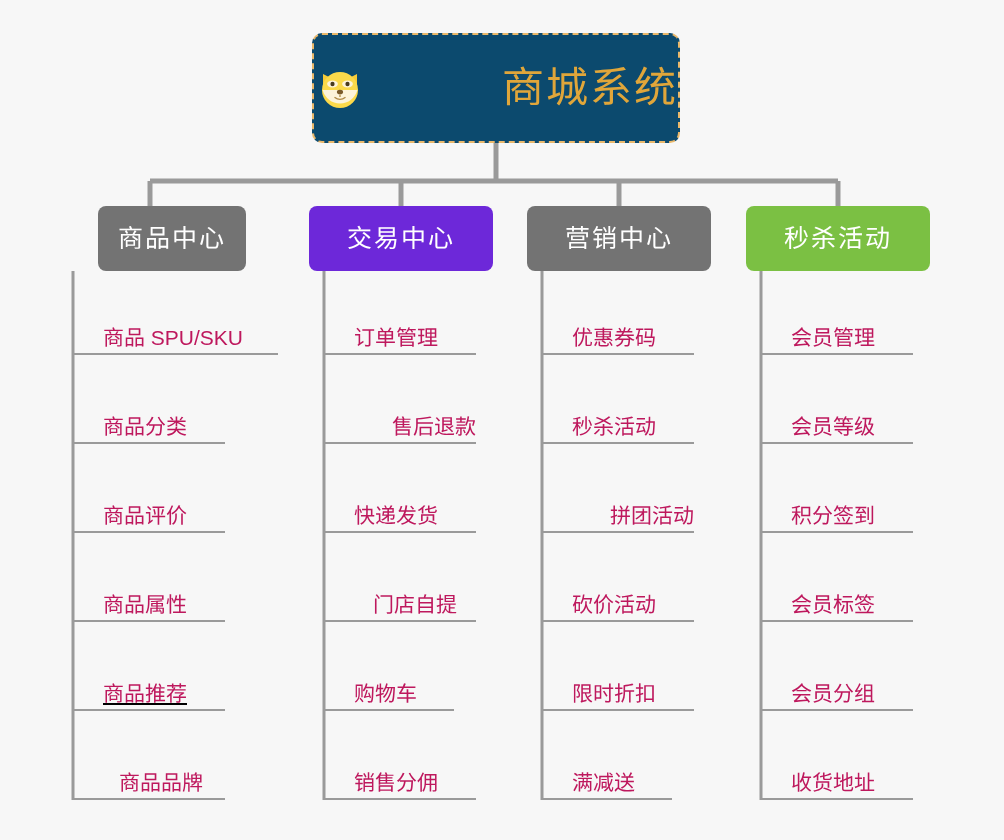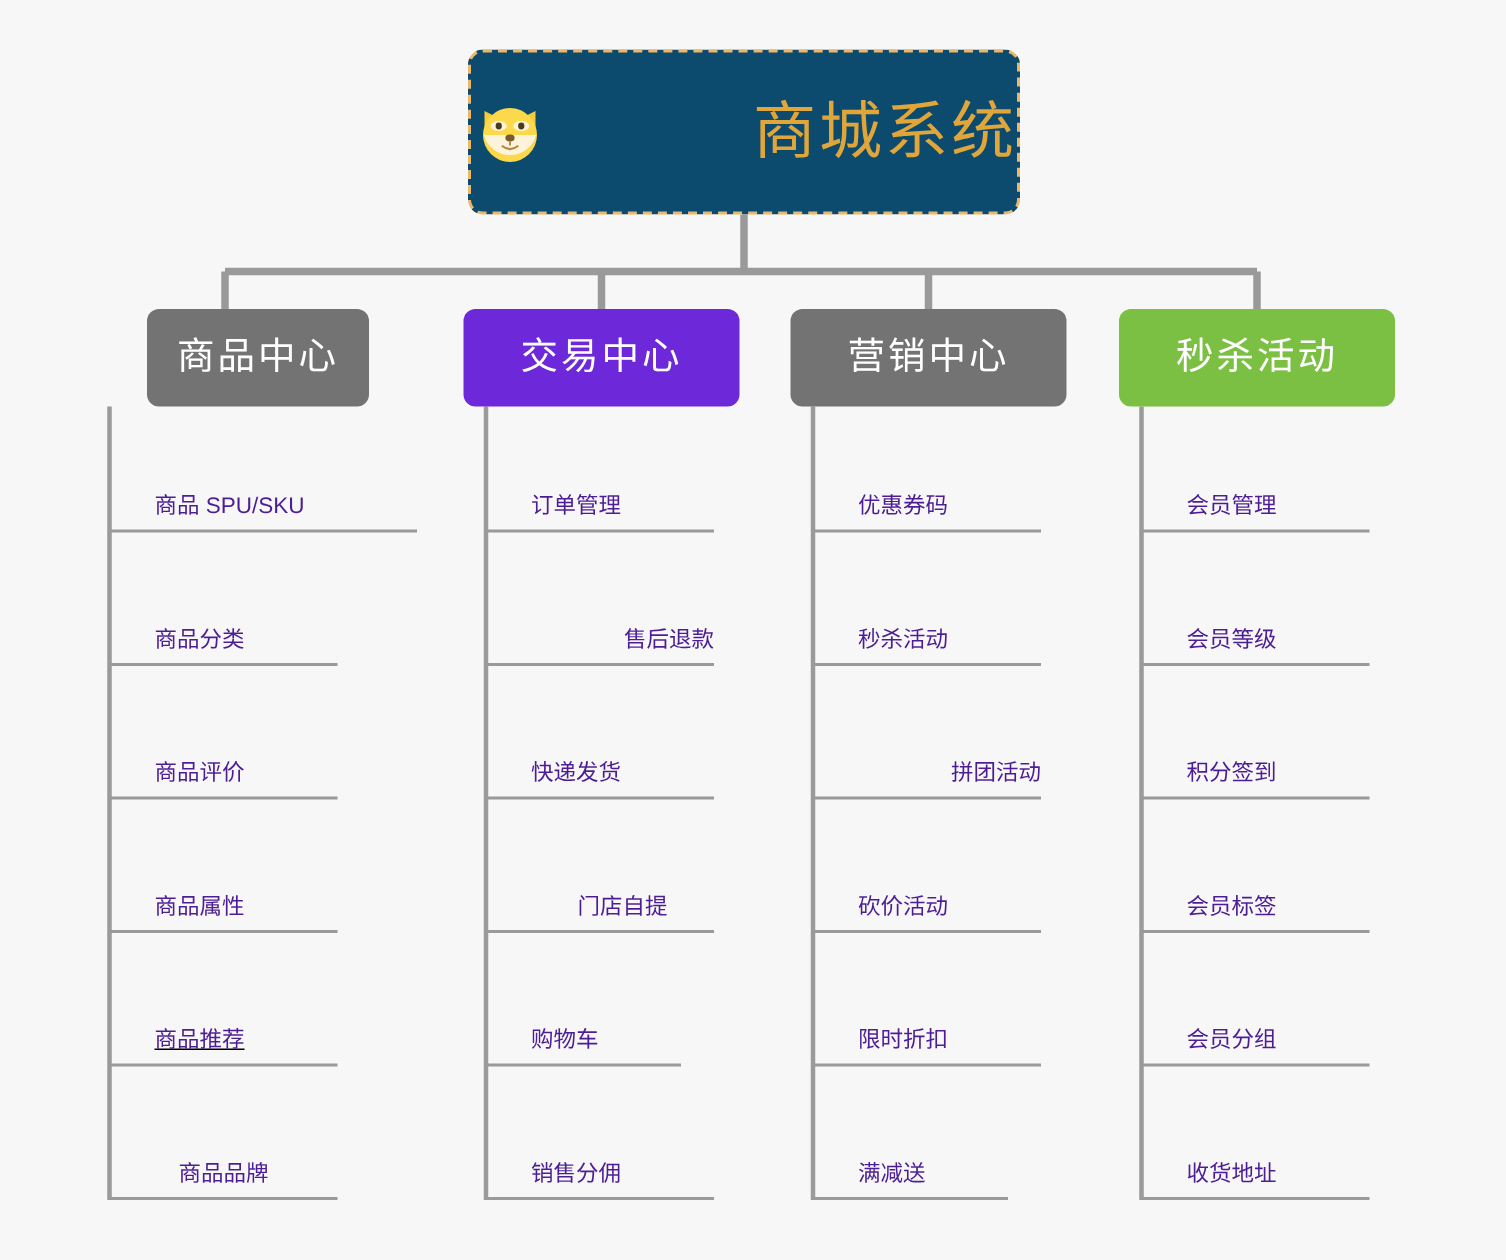--- a/index.html
+++ b/index.html
@@ -84,23 +84,23 @@
   .leaf {
     position: absolute;
     height: 40px;
     display: flex;
     align-items: flex-end;
     padding-left: 30px;
     border-bottom: 2px solid #9a9a9a;
   }
 
   .leaf-label {
-    font-size: 15px;
+    font-size: 21px;
     line-height: 26px;
-    color: #4c1d95;
+    color: #be185d;
     white-space: nowrap;
     padding-bottom: 2px;
   }
 </style>
 </head>
 <body>
 
 <div id="chart">
 
   <svg id="connectors" viewBox="0 0 1004 840" xmlns="http://www.w3.org/2000/svg">

